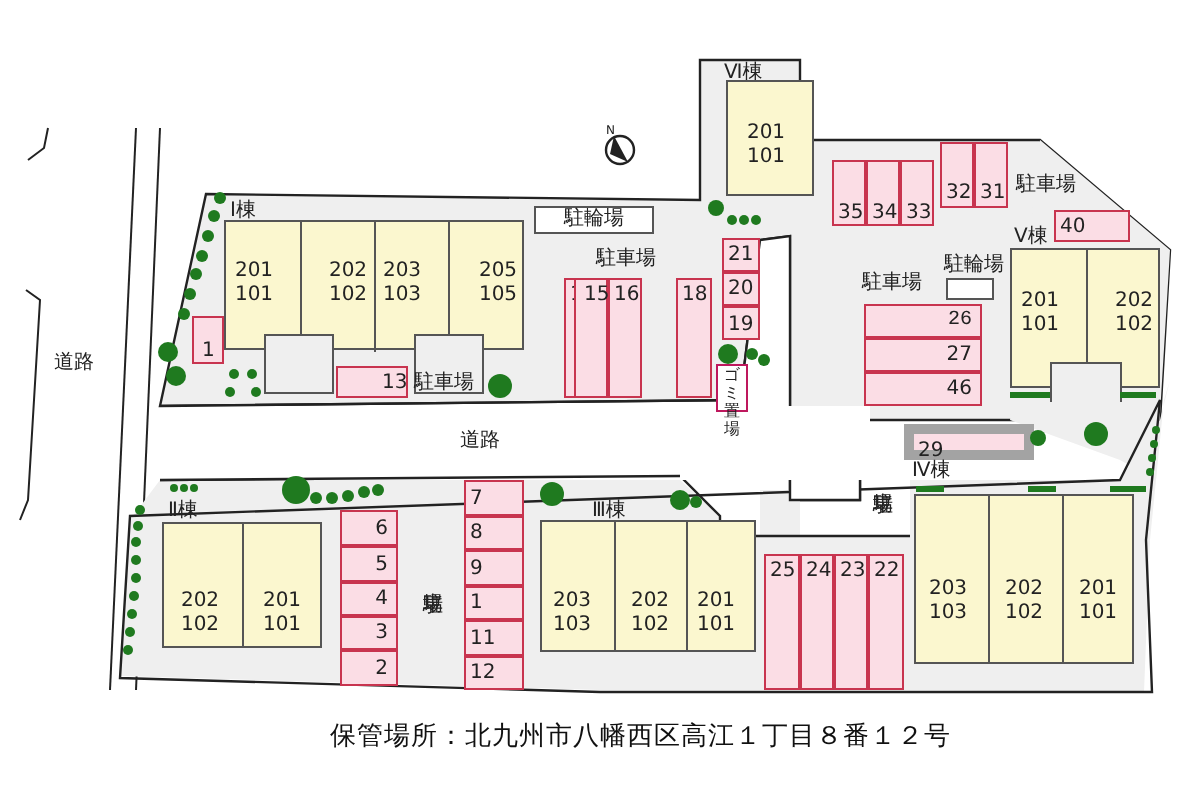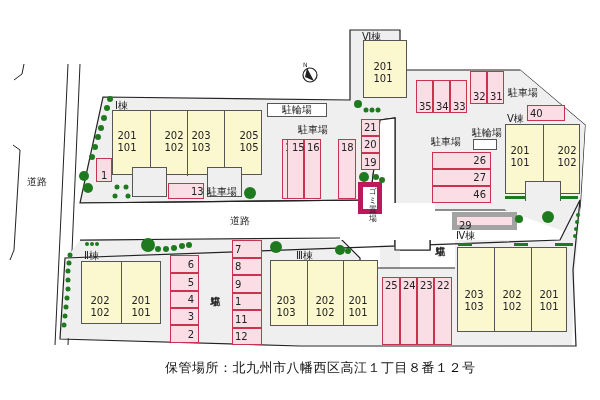--- a/index.html
+++ b/index.html
@@ -104,21 +104,21 @@
   <div class="abs" style="left:0;top:0;width:19px;height:17px;background:#fbdde5;border:1px solid #c8344f;box-sizing:border-box;">
       <span class="abs space-num" style="left:2px;top:3px;">21</span>
     </div>
   <div class="abs" style="left:0;top:17px;width:19px;height:17px;background:#fbdde5;border:1px solid #c8344f;box-sizing:border-box;">
       <span class="abs space-num" style="left:2px;top:3px;">20</span>
     </div>
   <div class="abs" style="left:0;top:34px;width:19px;height:17px;background:#fbdde5;border:1px solid #c8344f;box-sizing:border-box;">
       <span class="abs space-num" style="left:2px;top:4px;">19</span>
     </div>
 </div>
-<div class="abs vt" style="left:358px;top:182px;height:22px;background:#fff;border:5px solid #be185d;font-size:8px;line-height:9px;writing-mode:horizontal-tb;width:14px;word-break:break-all;white-space:normal;text-align:right;">ゴミ置場</div>
+<div class="abs vt" style="left:358px;top:182px;height:22px;background:#fff;border:1px solid #be185d;font-size:8px;line-height:9px;writing-mode:horizontal-tb;width:14px;word-break:break-all;white-space:normal;text-align:center;">ゴミ置場</div>
 
 <div class="abs lbl" style="left:362px;top:32px;">Ⅵ棟</div>
 <div class="abs" style="left:363px;top:40px;width:44px;height:58px;background:#fbf7cf;border:1px solid #555;box-sizing:border-box;"></div>
 <div class="abs unit" style="left:371px;top:61px;width:24px;">
     <div>201</div>
     <div>101</div>
   </div>
 
 <div class="abs" style="left:416px;top:80px;width:51px;height:33px;border-radius:14px;">
   <div class="abs" style="left:0;top:0;width:17px;height:33px;background:#fbdde5;border:1px solid #c8344f;box-sizing:border-box;">
@@ -144,21 +144,21 @@
 
 <div class="abs" style="left:527px;top:105px;width:38px;height:16px;background:#fbdde5;border:1px solid #c8344f;box-sizing:border-box;">
   <span class="abs space-num" style="left:2px;top:3px;">40</span>
 </div>
 
 <div class="abs lbl" style="left:472px;top:128px;">駐輪場</div>
 <div class="abs" style="left:473px;top:139px;width:24px;height:11px;background:#fff;border:1px solid #555;box-sizing:border-box;"></div>
 <div class="abs lbl" style="left:431px;top:137px;">駐車場</div>
 
 <div class="abs" style="left:432px;top:152px;width:59px;height:51px;">
-  <div class="abs" style="left:0;top:0;width:59px;height:17px;background:#fbdde5;border:1px solid #c8344f;box-sizing:border-box;">
+  <div class="abs" style="left:0;top:0;width:59px;height:17px;background:#fbdde5;border:1px solid #c8344f;box-sizing:border-box;font-family:Liberation Mono, monospace;">
       <span class="abs space-num" style="right:4px;top:3px;">26</span>
     </div>
   <div class="abs" style="left:0;top:17px;width:59px;height:17px;background:#fbdde5;border:1px solid #c8344f;box-sizing:border-box;">
       <span class="abs space-num" style="right:4px;top:3px;">27</span>
     </div>
   <div class="abs" style="left:0;top:34px;width:59px;height:17px;background:#fbdde5;border:1px solid #c8344f;box-sizing:border-box;">
       <span class="abs space-num" style="right:4px;top:3px;">46</span>
     </div>
 </div>
 

